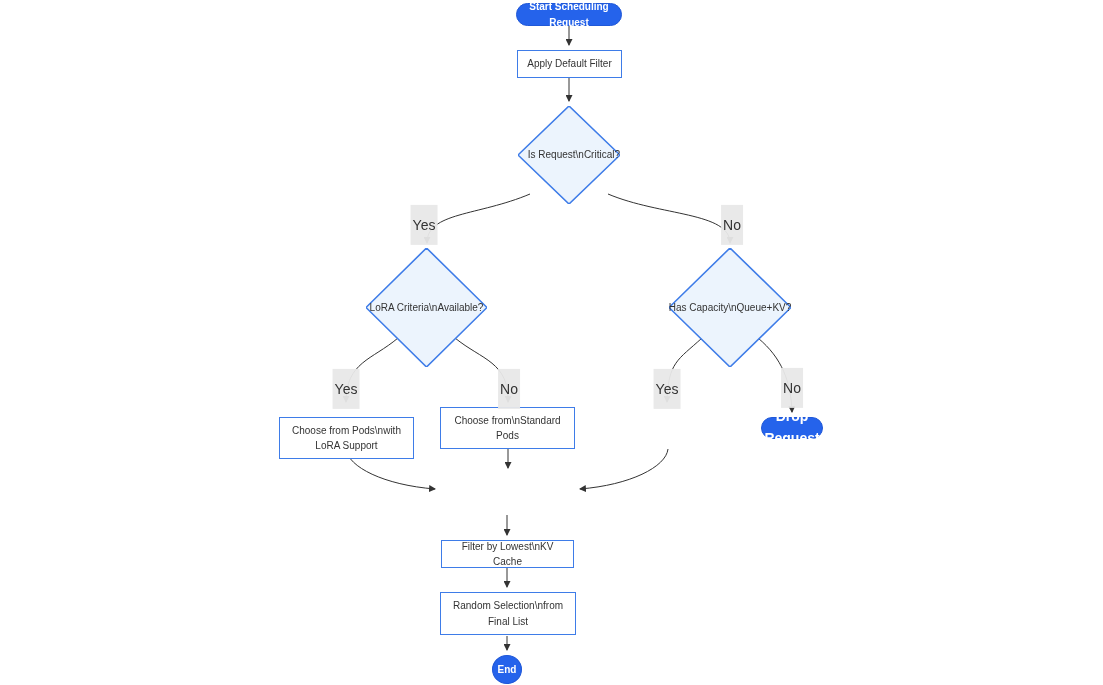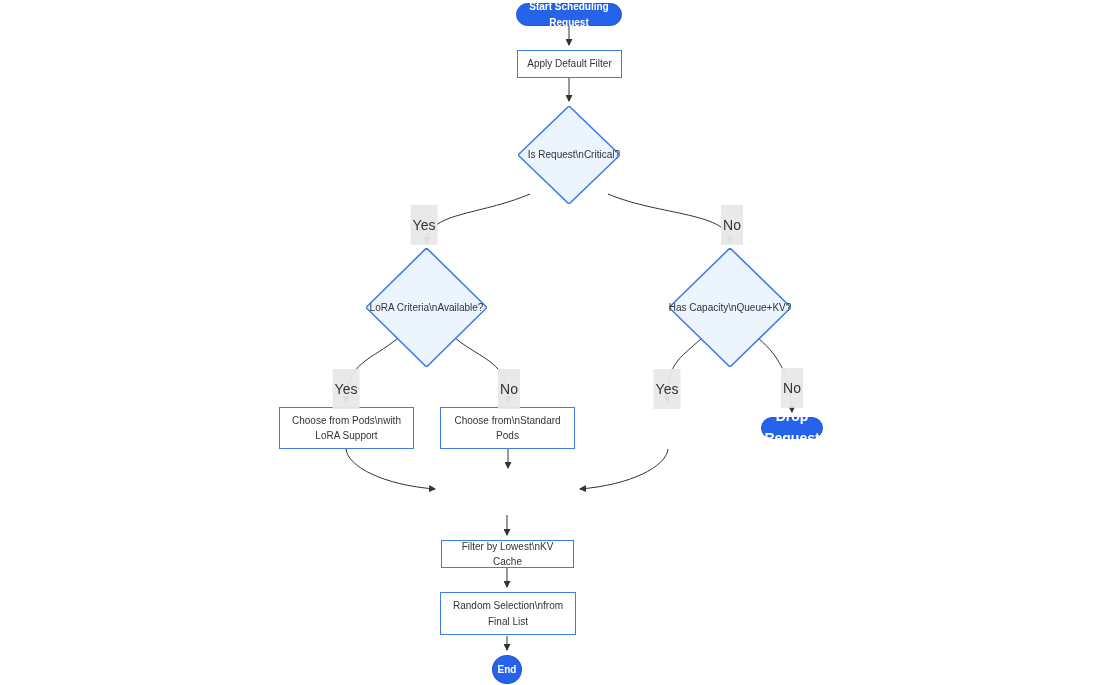--- a/index.html
+++ b/index.html
@@ -88,21 +88,21 @@
     <span class="lbl">LoRA Criteria\nAvailable?</span>
   </div>
 
   <div class="node diamond" style="left:669px;top:248px;width:122px;height:119px;">
     <svg class="shape" viewBox="0 0 100 100" preserveAspectRatio="none">
       <polygon points="50,0 100,50 50,100 0,50"></polygon>
     </svg>
     <span class="lbl">Has Capacity\nQueue+KV?</span>
   </div>
 
-  <div class="node rect" style="left:279px;top:407px;width:135px;height:42px;">
+  <div class="node rect" style="left:279px;top:417px;width:135px;height:42px;">
       <span>Choose from Pods\nwith LoRA Support</span>
     </div>
 
   <div class="node rect" style="left:440px;top:407px;width:135px;height:42px;">
       <span>Choose from\nStandard Pods</span>
     </div>
 
 
   <div class="node stadium" style="left:761px;top:417px;width:62px;height:22px;font-size:14px;">
       <span>Drop Request</span>

